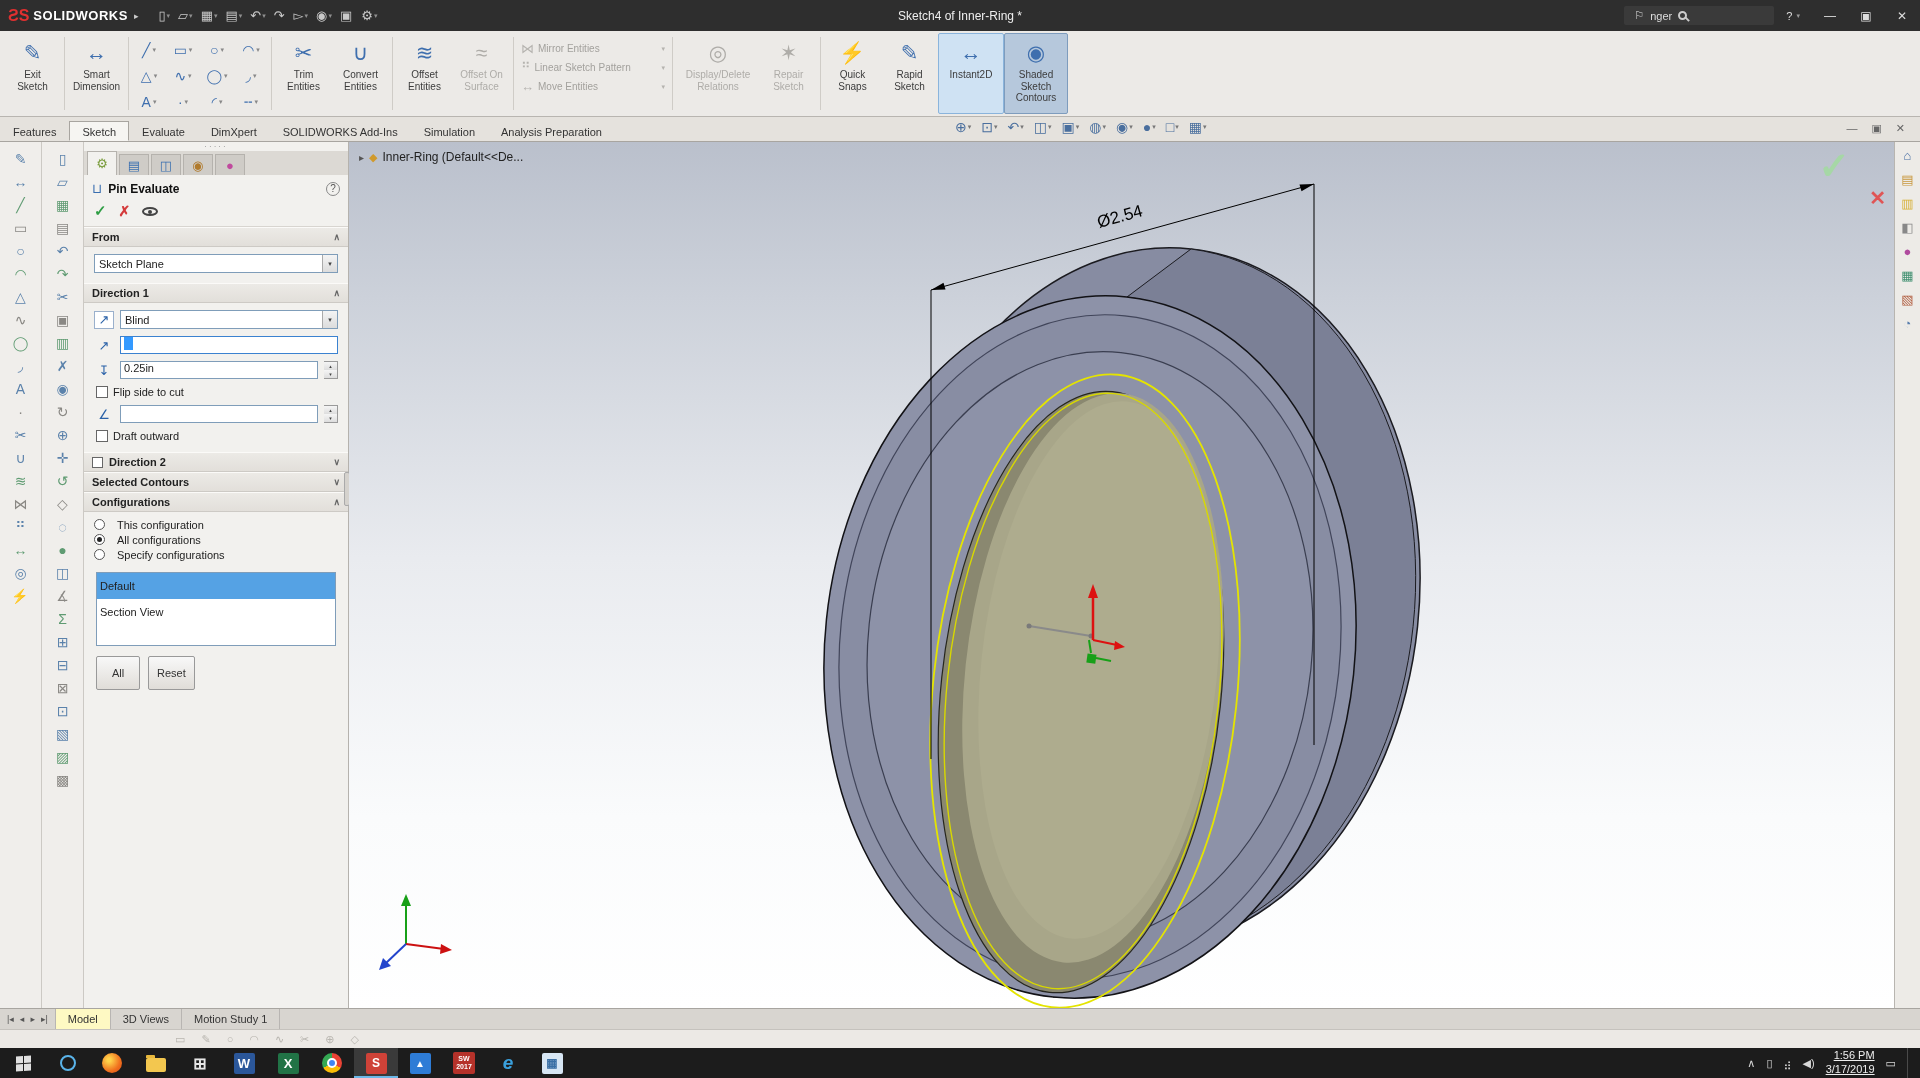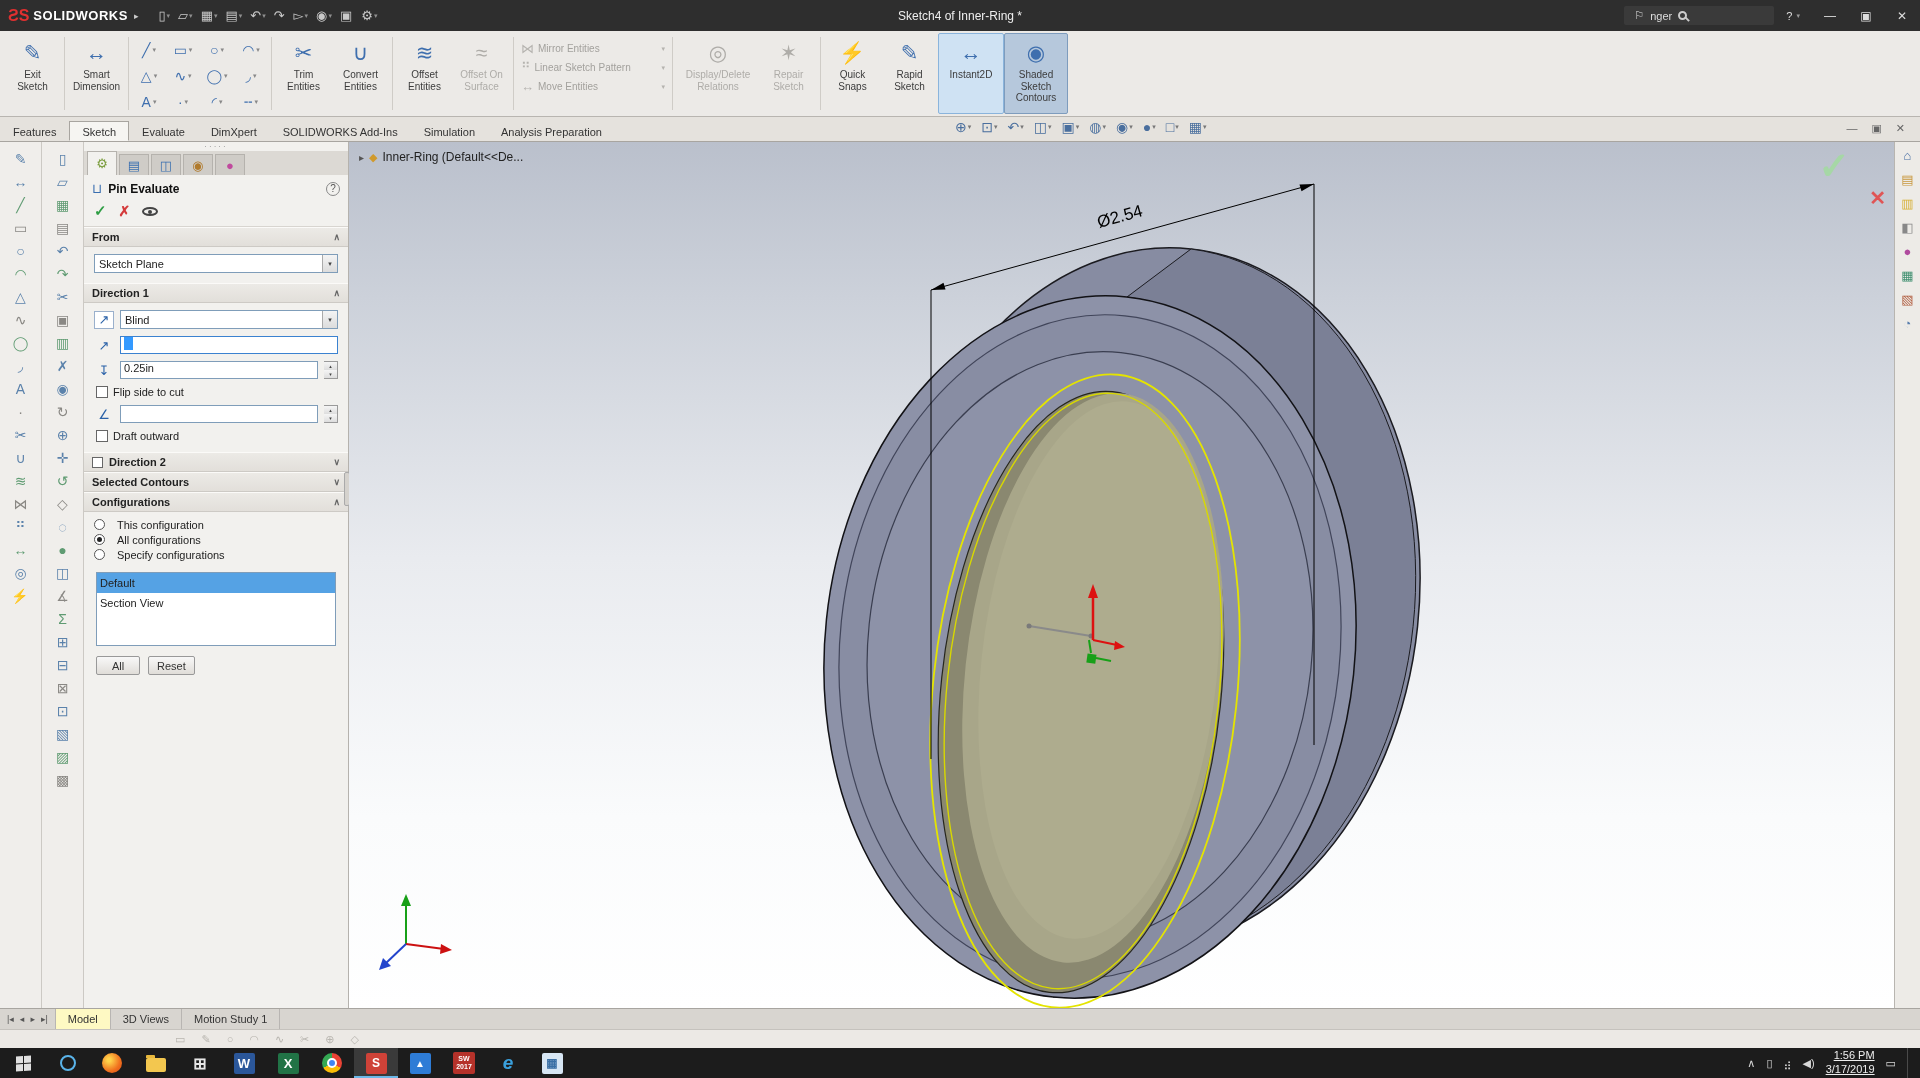--- a/index.html
+++ b/index.html
@@ -90,24 +90,24 @@
   .tinput.activebox { border-color:#3b82d0; }
   .selblock { width:9px;height:13px;background:#3399ff; }
   .spin { width:14px; height:18px; border:1px solid #9a9a9a; border-left:none; display:flex; flex-direction:column; flex:none; }
   .spin span { flex:1; font-size:5px; display:flex; align-items:center; justify-content:center; color:#444; background:linear-gradient(#f5f5f5,#ddd); }
   .chkrow { display:flex; align-items:center; gap:5px; padding-left:2px; }
   .chk { width:12px; height:12px; background:#fff; border:1px solid #666; flex:none; }
   .optrow { display:flex; align-items:flex-start; gap:12px; height:15px; }
   .radio { width:11px; height:11px; border:1px solid #555; border-radius:50%; background:#fff; position:relative; flex:none; }
   .optrow.sel .radio::after { content:''; position:absolute; inset:2px; background:#222; border-radius:50%; }
   .lbox { border:1px solid #7f9db9; background:#fff; height:74px; margin:4px 2px 2px; overflow:hidden; }
-  .litem { height:20px; display:flex; align-items:center; padding-left:3px; font-size:11px; }
+  .litem { height:26px; display:flex; align-items:center; padding-left:3px; font-size:11px; }
   .litem.sel { background:#55a2e4; }
   .pbtns { display:flex; gap:8px; padding:4px 0 6px 2px; }
-  .pbtn { min-width:44px; height:19px; background:linear-gradient(#f8f8f8,#e0ddd8); border:1px solid #999; border-radius:2px; display:flex; align-items:center; justify-content:center; font-size:11px; color:#333; padding:8px 8px; }
+  .pbtn { min-width:44px; height:19px; background:linear-gradient(#f8f8f8,#e0ddd8); border:1px solid #999; border-radius:2px; display:flex; align-items:center; justify-content:center; font-size:11px; color:#333; padding:16px 8px; }
   .grip-right { position:absolute; right:-2px; top:330px; width:6px; height:34px; background:#d5d2cd; border:1px solid #aaa; border-radius:2px; }
 
   
   .viewport { flex:1; position:relative; overflow:hidden; background:linear-gradient(180deg,#bac0cc 0%,#ccd1da 18%,#e9ebef 48%,#fafbfc 78%,#ffffff 100%); }
   .vsvg { position:absolute; inset:0; width:100%; height:100%; }
   .bcrumb { position:absolute; left:10px; top:8px; display:flex; align-items:center; gap:5px; font-size:12px; color:#222; }
   .bc-arrow { color:#555; font-size:10px; }
   .bc-part { color:#d09a2c; font-size:11px; }
   .confirm-check { position:absolute; right:44px; top:2px; font-size:38px; color:#a6d7a6; font-weight:bold; }
   .confirm-x { position:absolute; right:8px; top:44px; font-size:20px; color:#e05555; font-weight:bold; }

